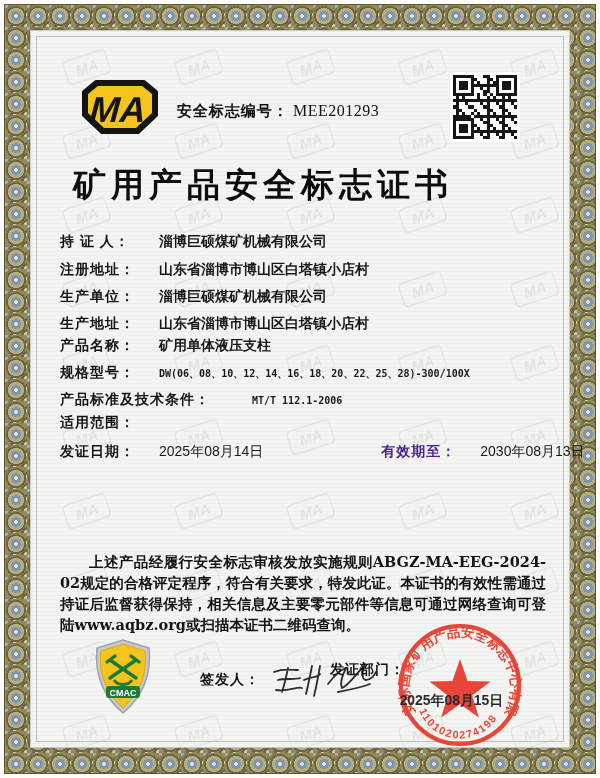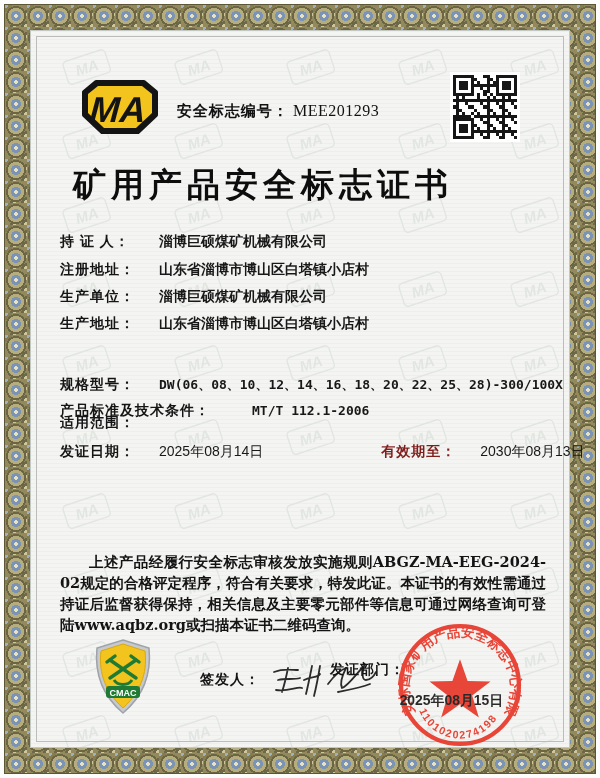--- a/index.html
+++ b/index.html
@@ -32,22 +32,22 @@
   .qr-grid i.b{background:#161616;}
 
   .title{position:absolute;top:163px;left:0;width:526px;text-align:center;
     font-family:"Liberation Serif",serif;font-weight:900;font-size:33px;letter-spacing:5px;color:#0d0d0d;}
 
   .row{position:absolute;left:60px;right:50px;display:flex;align-items:baseline;white-space:nowrap;}
   .row .lbl{font-weight:bold;font-size:14px;color:#151515;min-width:75px;letter-spacing:1px;flex:0 0 auto;}
   .row .val{font-family:"DejaVu Serif",serif;font-weight:600;font-size:14px;color:#181818;margin-left:24px;}
   .row.wide .lbl{min-width:0;}
   .row.wide .val{margin-left:42px;}
-  .val.mono{font-family:"DejaVu Sans Mono",monospace;font-weight:bold;font-size:13px;letter-spacing:0;margin-top:12px;}
-  .row .val2lbl{font-weight:bold;font-size:14px;color:#7f1d1d;letter-spacing:1px;margin-left:118px;flex:0 0 auto;}
+  .val.mono{font-family:"DejaVu Sans Mono",monospace;font-weight:bold;font-size:10px;letter-spacing:0;}
+  .row .val2lbl{font-weight:bold;font-size:14px;color:#4c1d95;letter-spacing:1px;margin-left:118px;flex:0 0 auto;}
   .row .dval{font-weight:normal;font-size:14px;color:#181818;margin-left:24px;font-family:"Liberation Sans",sans-serif;}
 
   .statement{position:absolute;left:60px;right:54px;top:551px;
     font-family:"DejaVu Serif",serif;font-weight:600;font-size:14.5px;line-height:21px;
     color:#141414;text-align:justify;text-indent:2em;}
 
   .cmac{position:absolute;left:92px;top:638px;}
   .sign-row{position:absolute;left:200px;top:658px;display:flex;align-items:center;}
   .sign-row .lbl{font-weight:bold;font-size:14px;color:#151515;letter-spacing:1px;}
   .signature{margin:0 8px;}
@@ -544,20 +544,24 @@
     <span class="lbl">注册地址：</span>
     <span class="val">山东省淄博市博山区白塔镇小店村</span>
   </div>
   <div class="row" style="top:288px">
     <span class="lbl">生产单位：</span>
     <span class="val">淄博巨硕煤矿机械有限公司</span>
   </div>
   <div class="row" style="top:315px">
     <span class="lbl">生产地址：</span>
     <span class="val">山东省淄博市博山区白塔镇小店村</span>
+  </div>
+  <div class="row" style="top:337px">
+    <span class="lbl">产品名称：</span>
+    <span class="val">矿用单体液压支柱</span>
   </div>
   <div class="row" style="top:364px">
     <span class="lbl">规格型号：</span>
     <span class="val mono">DW(06、08、10、12、14、16、18、20、22、25、28)-300/100X</span>
   </div>
   <div class="row wide" style="top:391px">
     <span class="lbl">产品标准及技术条件：</span>
     <span class="val mono">MT/T 112.1-2006</span>
   </div>
   <div class="row" style="top:414px">

